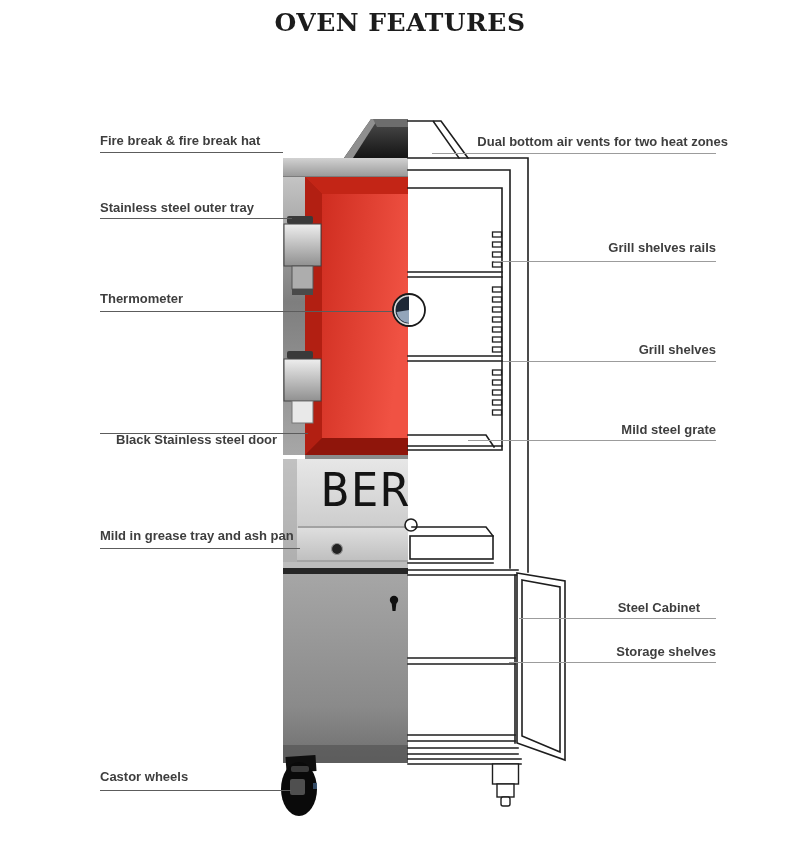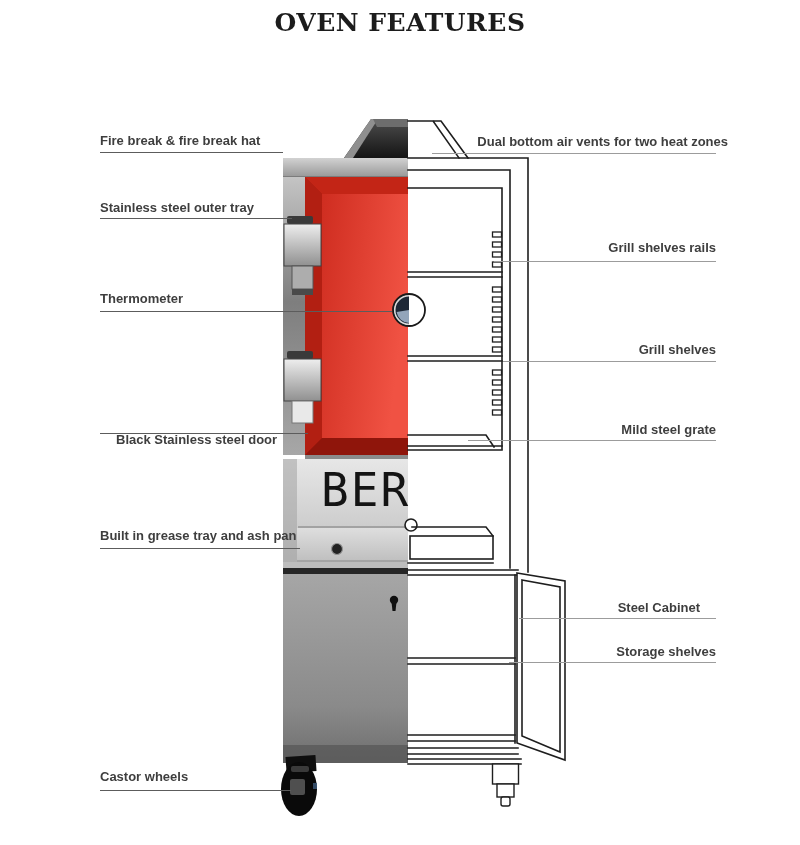--- a/index.html
+++ b/index.html
@@ -34,21 +34,21 @@
 
   <div class="label" style="left:100px; top:201px;">Stainless steel outer tray</div>
   <div class="leader l" style="left:100px; top:218px; width:192px;"></div>
 
   <div class="label" style="left:100px; top:292px;text-align:center;">Thermometer</div>
   <div class="leader l" style="left:100px; top:311px; width:292px;"></div>
 
   <div class="label" style="left:116px; top:413px;margin-top:20px;">Black Stainless steel door</div>
   <div class="leader l" style="left:100px; top:433px; width:208px;"></div>
 
-  <div class="label" style="left:100px; top:529px;">Built in grease tray and ash pan</div>
+  <div class="label" style="left:100px; top:529px;">Mild in grease tray and ash pan</div>
   <div class="leader l" style="left:100px; top:548px; width:200px;"></div>
 
   <div class="label" style="left:100px; top:770px;">Castor wheels</div>
   <div class="leader l" style="left:100px; top:790px; width:191px;"></div>
 
   <div class="label right" style="right:72px; top:135px;">Dual bottom air vents for two heat zones</div>
   <div class="leader r" style="left:432px; top:153px; width:284px;"></div>
 
   <div class="label right" style="right:84px; top:241px;">Grill shelves rails</div>
   <div class="leader r" style="left:494px; top:261px; width:222px;"></div>

